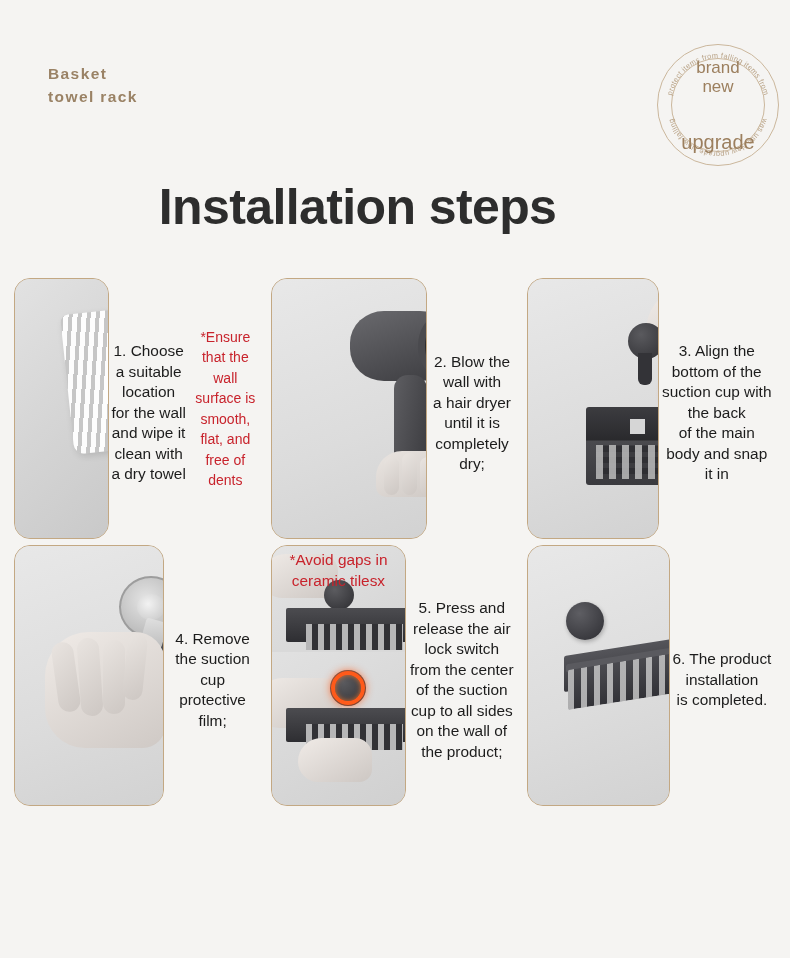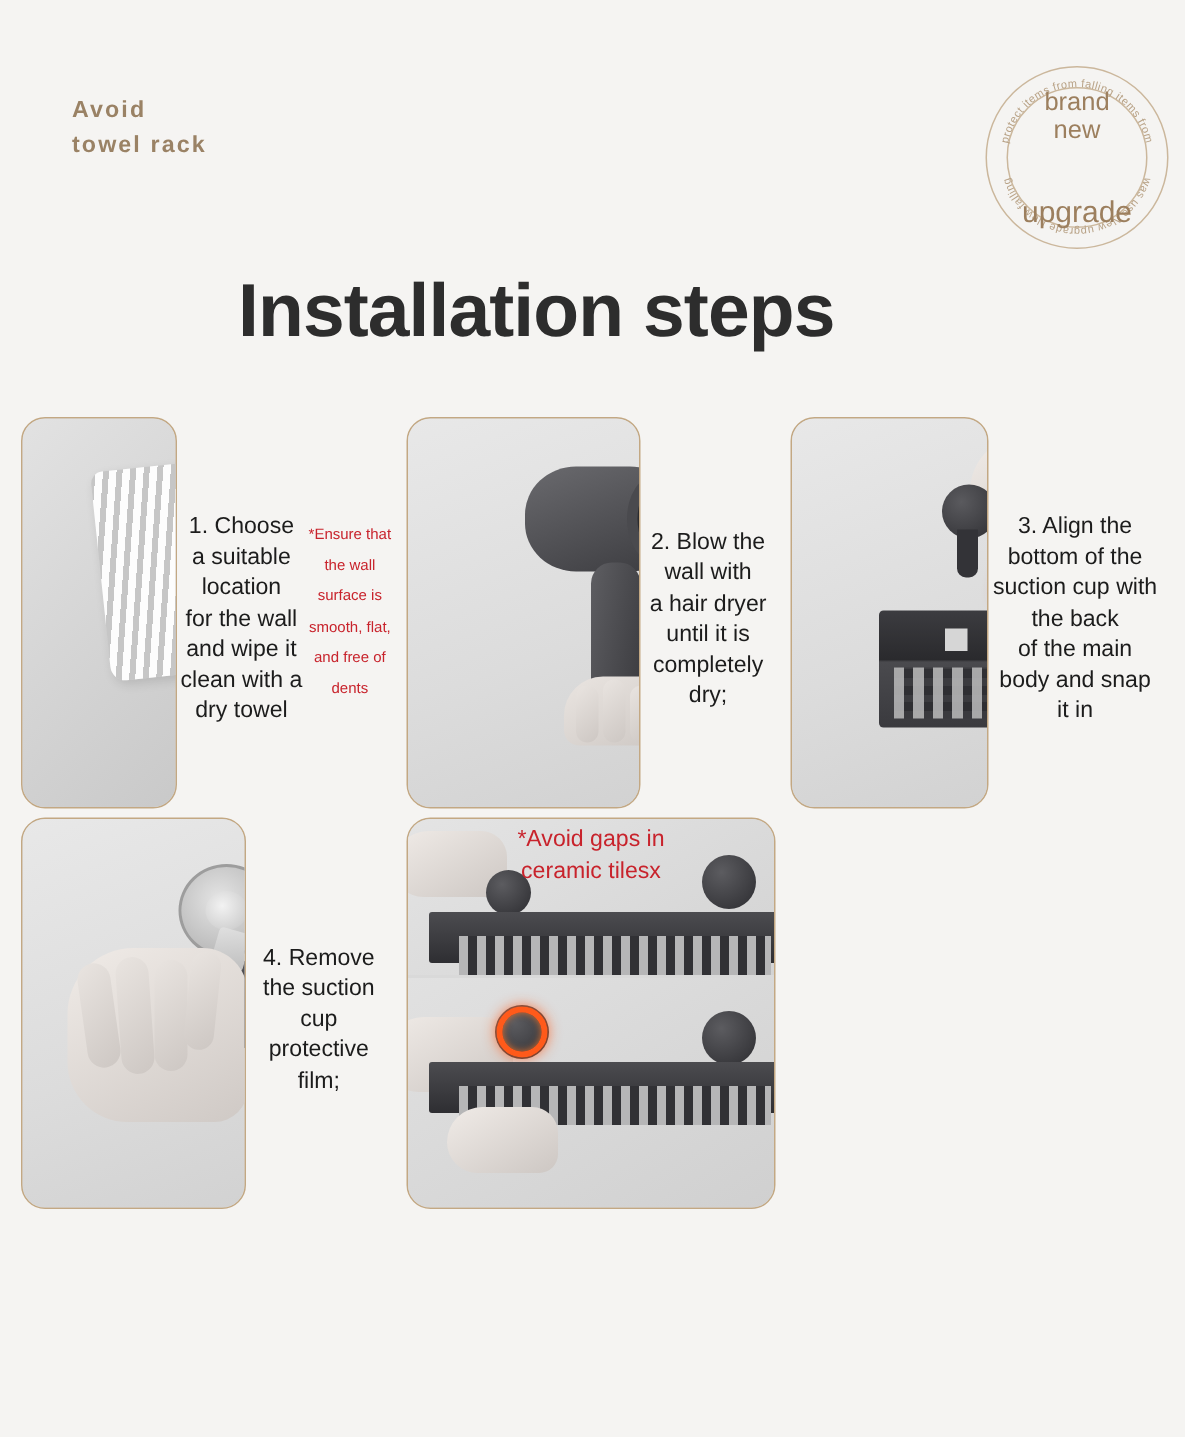--- a/index.html
+++ b/index.html
@@ -122,21 +122,21 @@
   .caption {
     margin-top: 9px;
     text-align: center;
     font-size: 15.4px;
     line-height: 20.5px;
     color: #1c1c1c;
     padding: 0 2px;
   }
   .caption-warn {
     color: #c8232c;
-    font-size: 10px;
+    font-size: 14px;
     line-height: 20.5px;
     text-align: center;
     padding: 0 1px;
   }
 
   
   .scene {
     position: absolute;
     inset: 0;
     background: linear-gradient(135deg, #e2e2e2 0%, #d4d4d4 55%, #c9c9c9 100%);
@@ -432,21 +432,21 @@
     background: radial-gradient(circle at 36% 30%, #5e5e63, #2d2d32);
     box-shadow: 1px 2px 4px rgba(0,0,0,.25);
   }
 </style>
 </head>
 <body>
 
 <div class="page">
 
   <div class="brand-label">
-    <div>Avoid</div>
+    <div>Basket</div>
     <div>towel rack</div>
   </div>
 
   <div class="badge">
     <div class="badge-ring-outer"></div>
     <div class="badge-ring-inner"></div>
     <svg class="badge-arc-text" viewBox="0 0 122 122">
       <defs>
         <path id="arcTop" d="M 14 61 A 47 47 0 0 1 108 61" fill="none"></path>
         <path id="arcBot" d="M 108 61 A 47 47 0 0 1 14 61" fill="none"></path>
@@ -569,18 +569,36 @@
           <div class="ring-glow" style="left:59px; top:19px;"></div>
           <div class="suction-sm" style="left:196px; top:22px; width:36px; height:36px;"></div>
           <div class="shelf" style="top:56px;">
             <div class="shelf-mesh" style="top:16px;"></div>
           </div>
           <div class="hand-sm" style="left:26px; top:86px; width:74px; height:44px;"></div>
         </div>
         <div class="warn-overlay" style="white-space:pre-line">*Avoid gaps in
 ceramic tilesx</div>
       </div>
+      <div class="caption" style="white-space:pre-line">5. Press and release the air
+lock switch from the center
+of the suction cup to all sides
+on the wall of the product;</div>
       <div class="caption-warn" style="white-space:pre-line"></div>
     </div>
 
+    <div class="step">
+      <div class="photo">
+        <div class="scene scene-light">
+          <div class="prod-cup" style="left:38px; top:56px;"></div>
+          <div class="prod-cup" style="left:158px; top:48px;"></div>
+          <div class="prod-back"></div>
+          <div class="prod-lip"></div>
+          <div class="prod-basket"></div>
+        </div>
+      </div>
+      <div class="caption" style="white-space:pre-line">6. The product installation
+is completed.</div>
+      <div class="caption-warn" style="white-space:pre-line"></div>
+    </div>
 
   </div>
 </div>
 
 </body></html>

